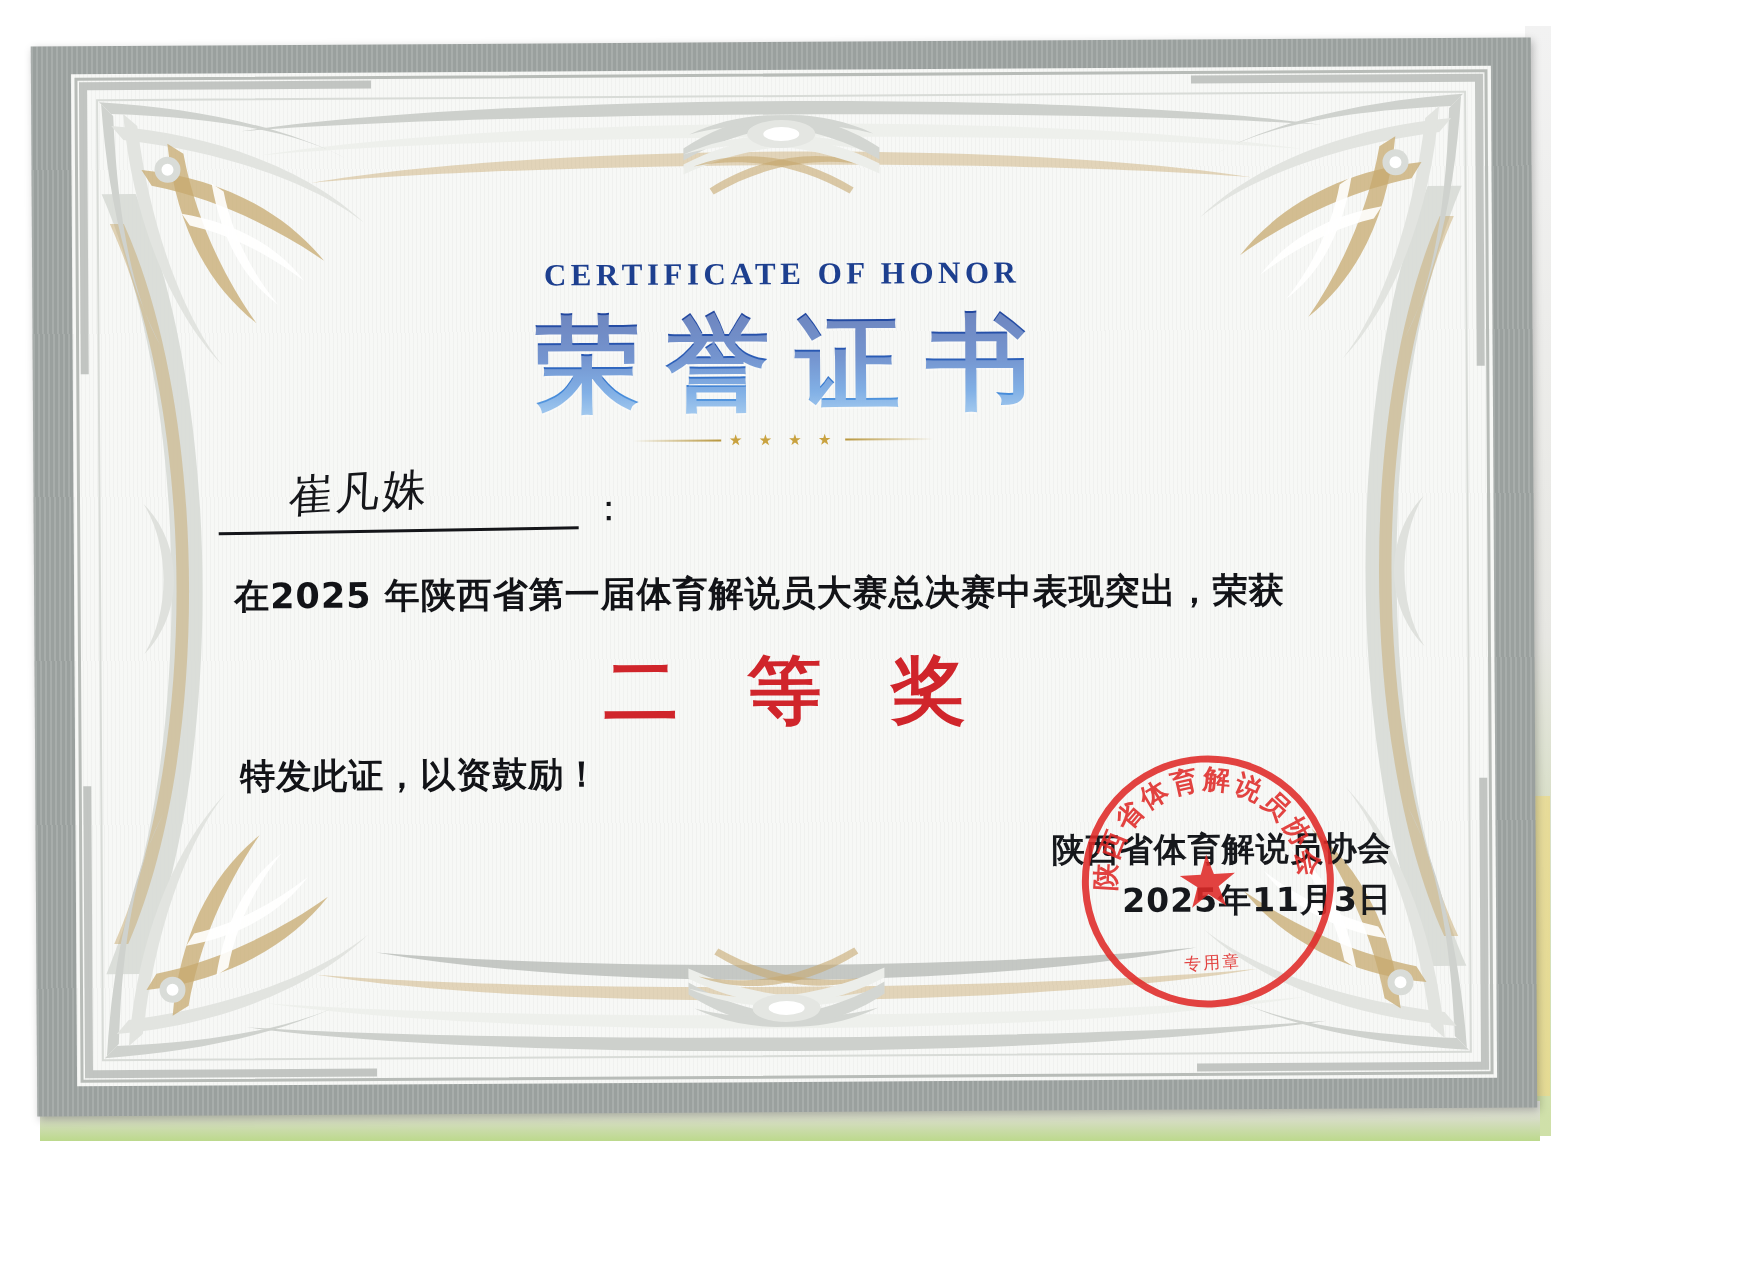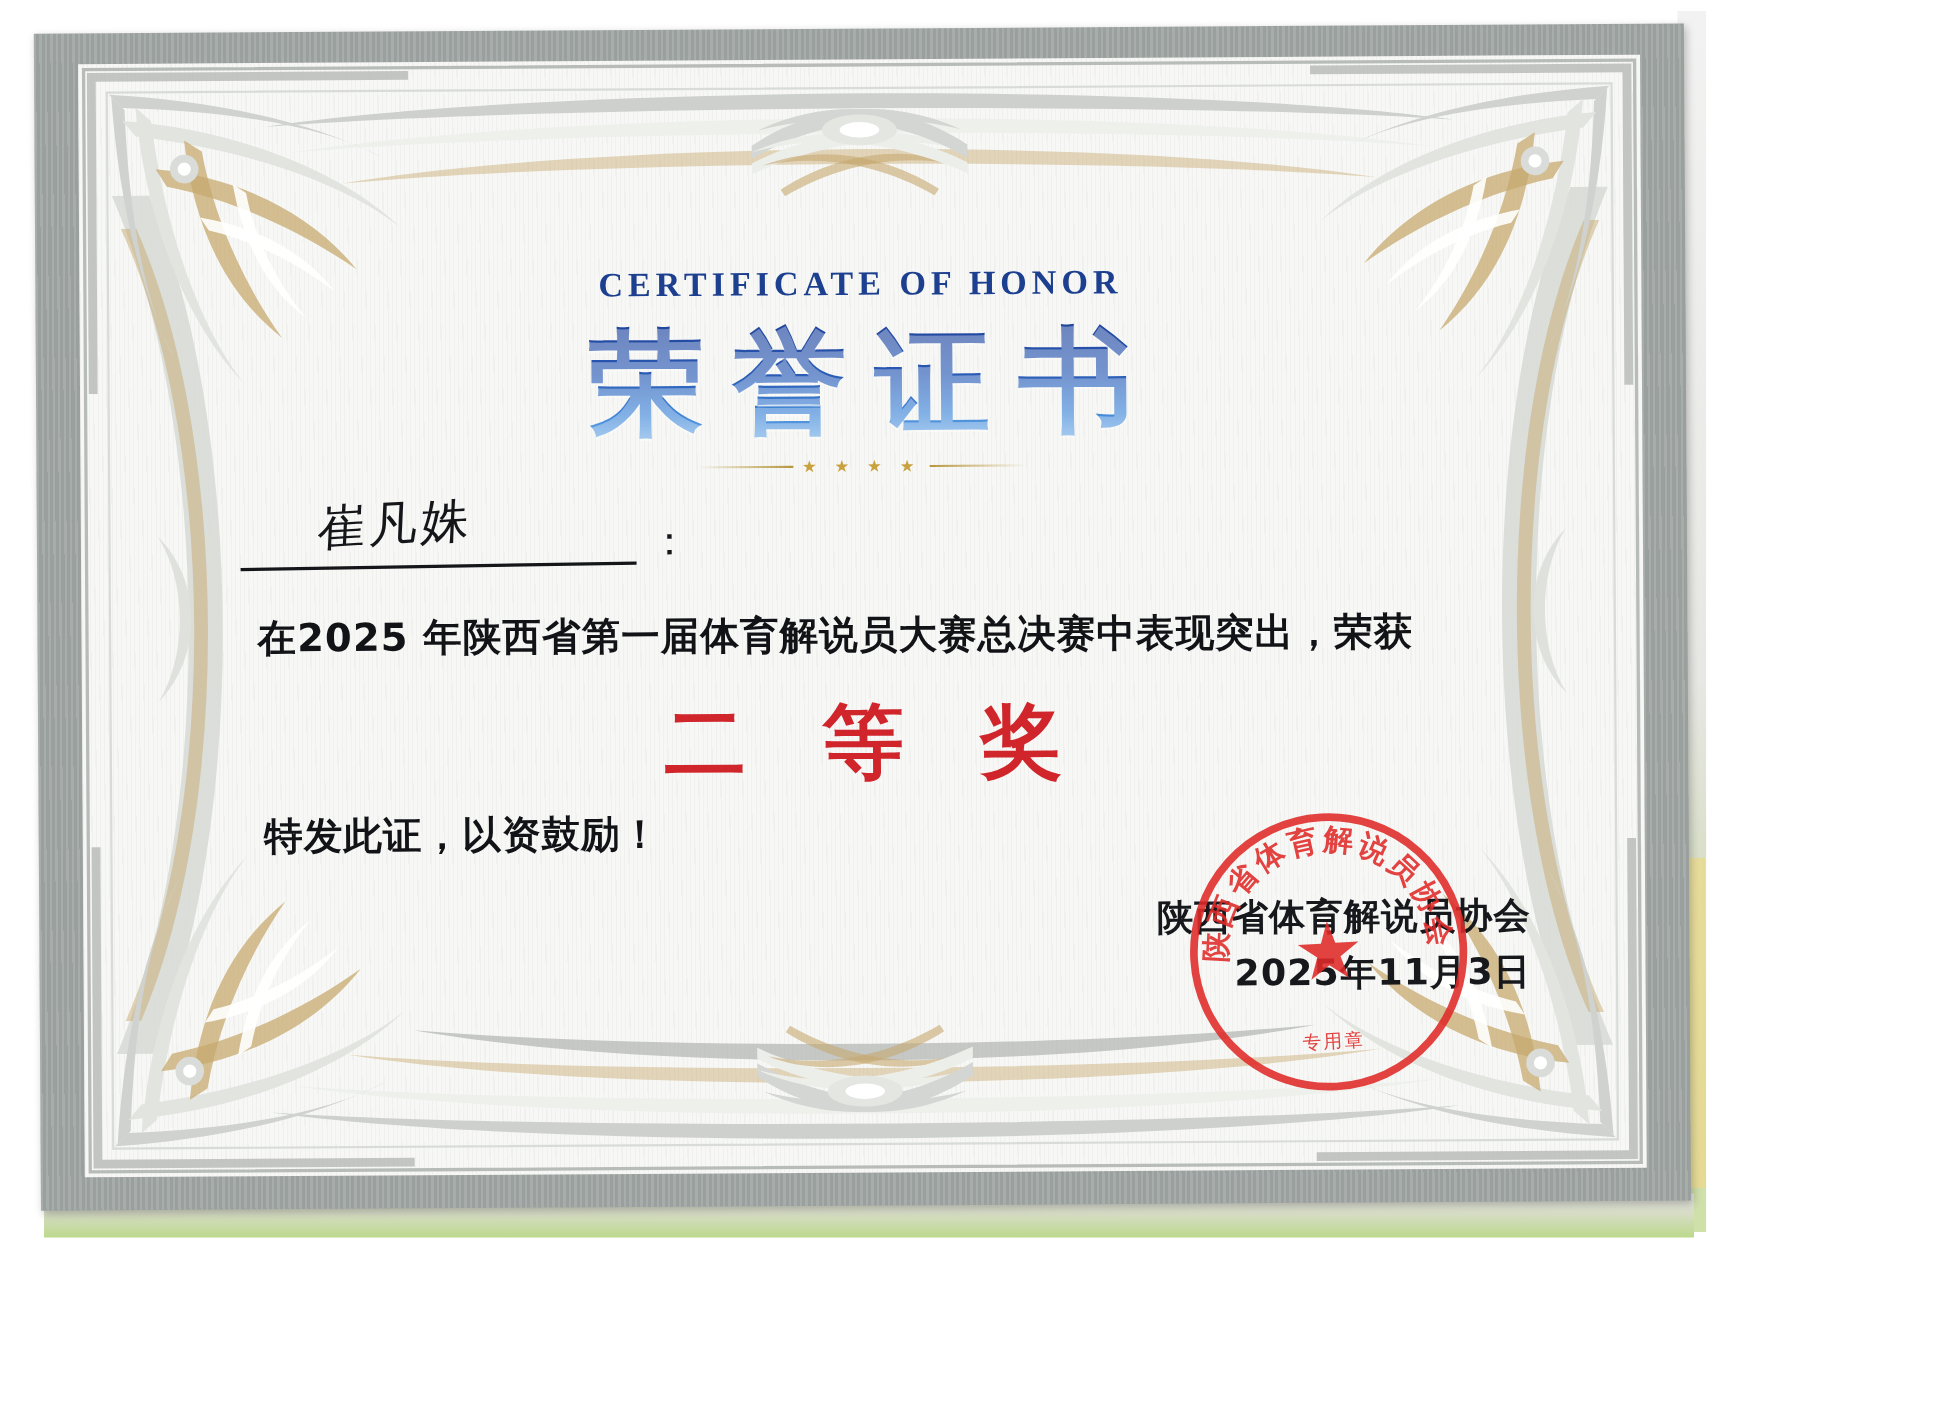--- a/index.html
+++ b/index.html
@@ -10,21 +10,21 @@
   body {
     width: 1760px;
     height: 1279px;
     overflow: hidden;
     font-family: "Liberation Sans", sans-serif;
   }
 
   
   #scan-page {
     position: absolute;
-    left: 0; top: 0;
+    left: 0; top: 16px;
     width: 1760px; height: 1261px;
     background: #ffffff;
   }
 
   
   .edge-strip-right {
     position: absolute;
     left: 1525px; top: 10px;
     width: 26px; height: 1110px;
     background: linear-gradient(to bottom, #f2f2f2 0%, #e7e7e3 55%, #d9dfc9 70%, #cfe0a8 100%);

